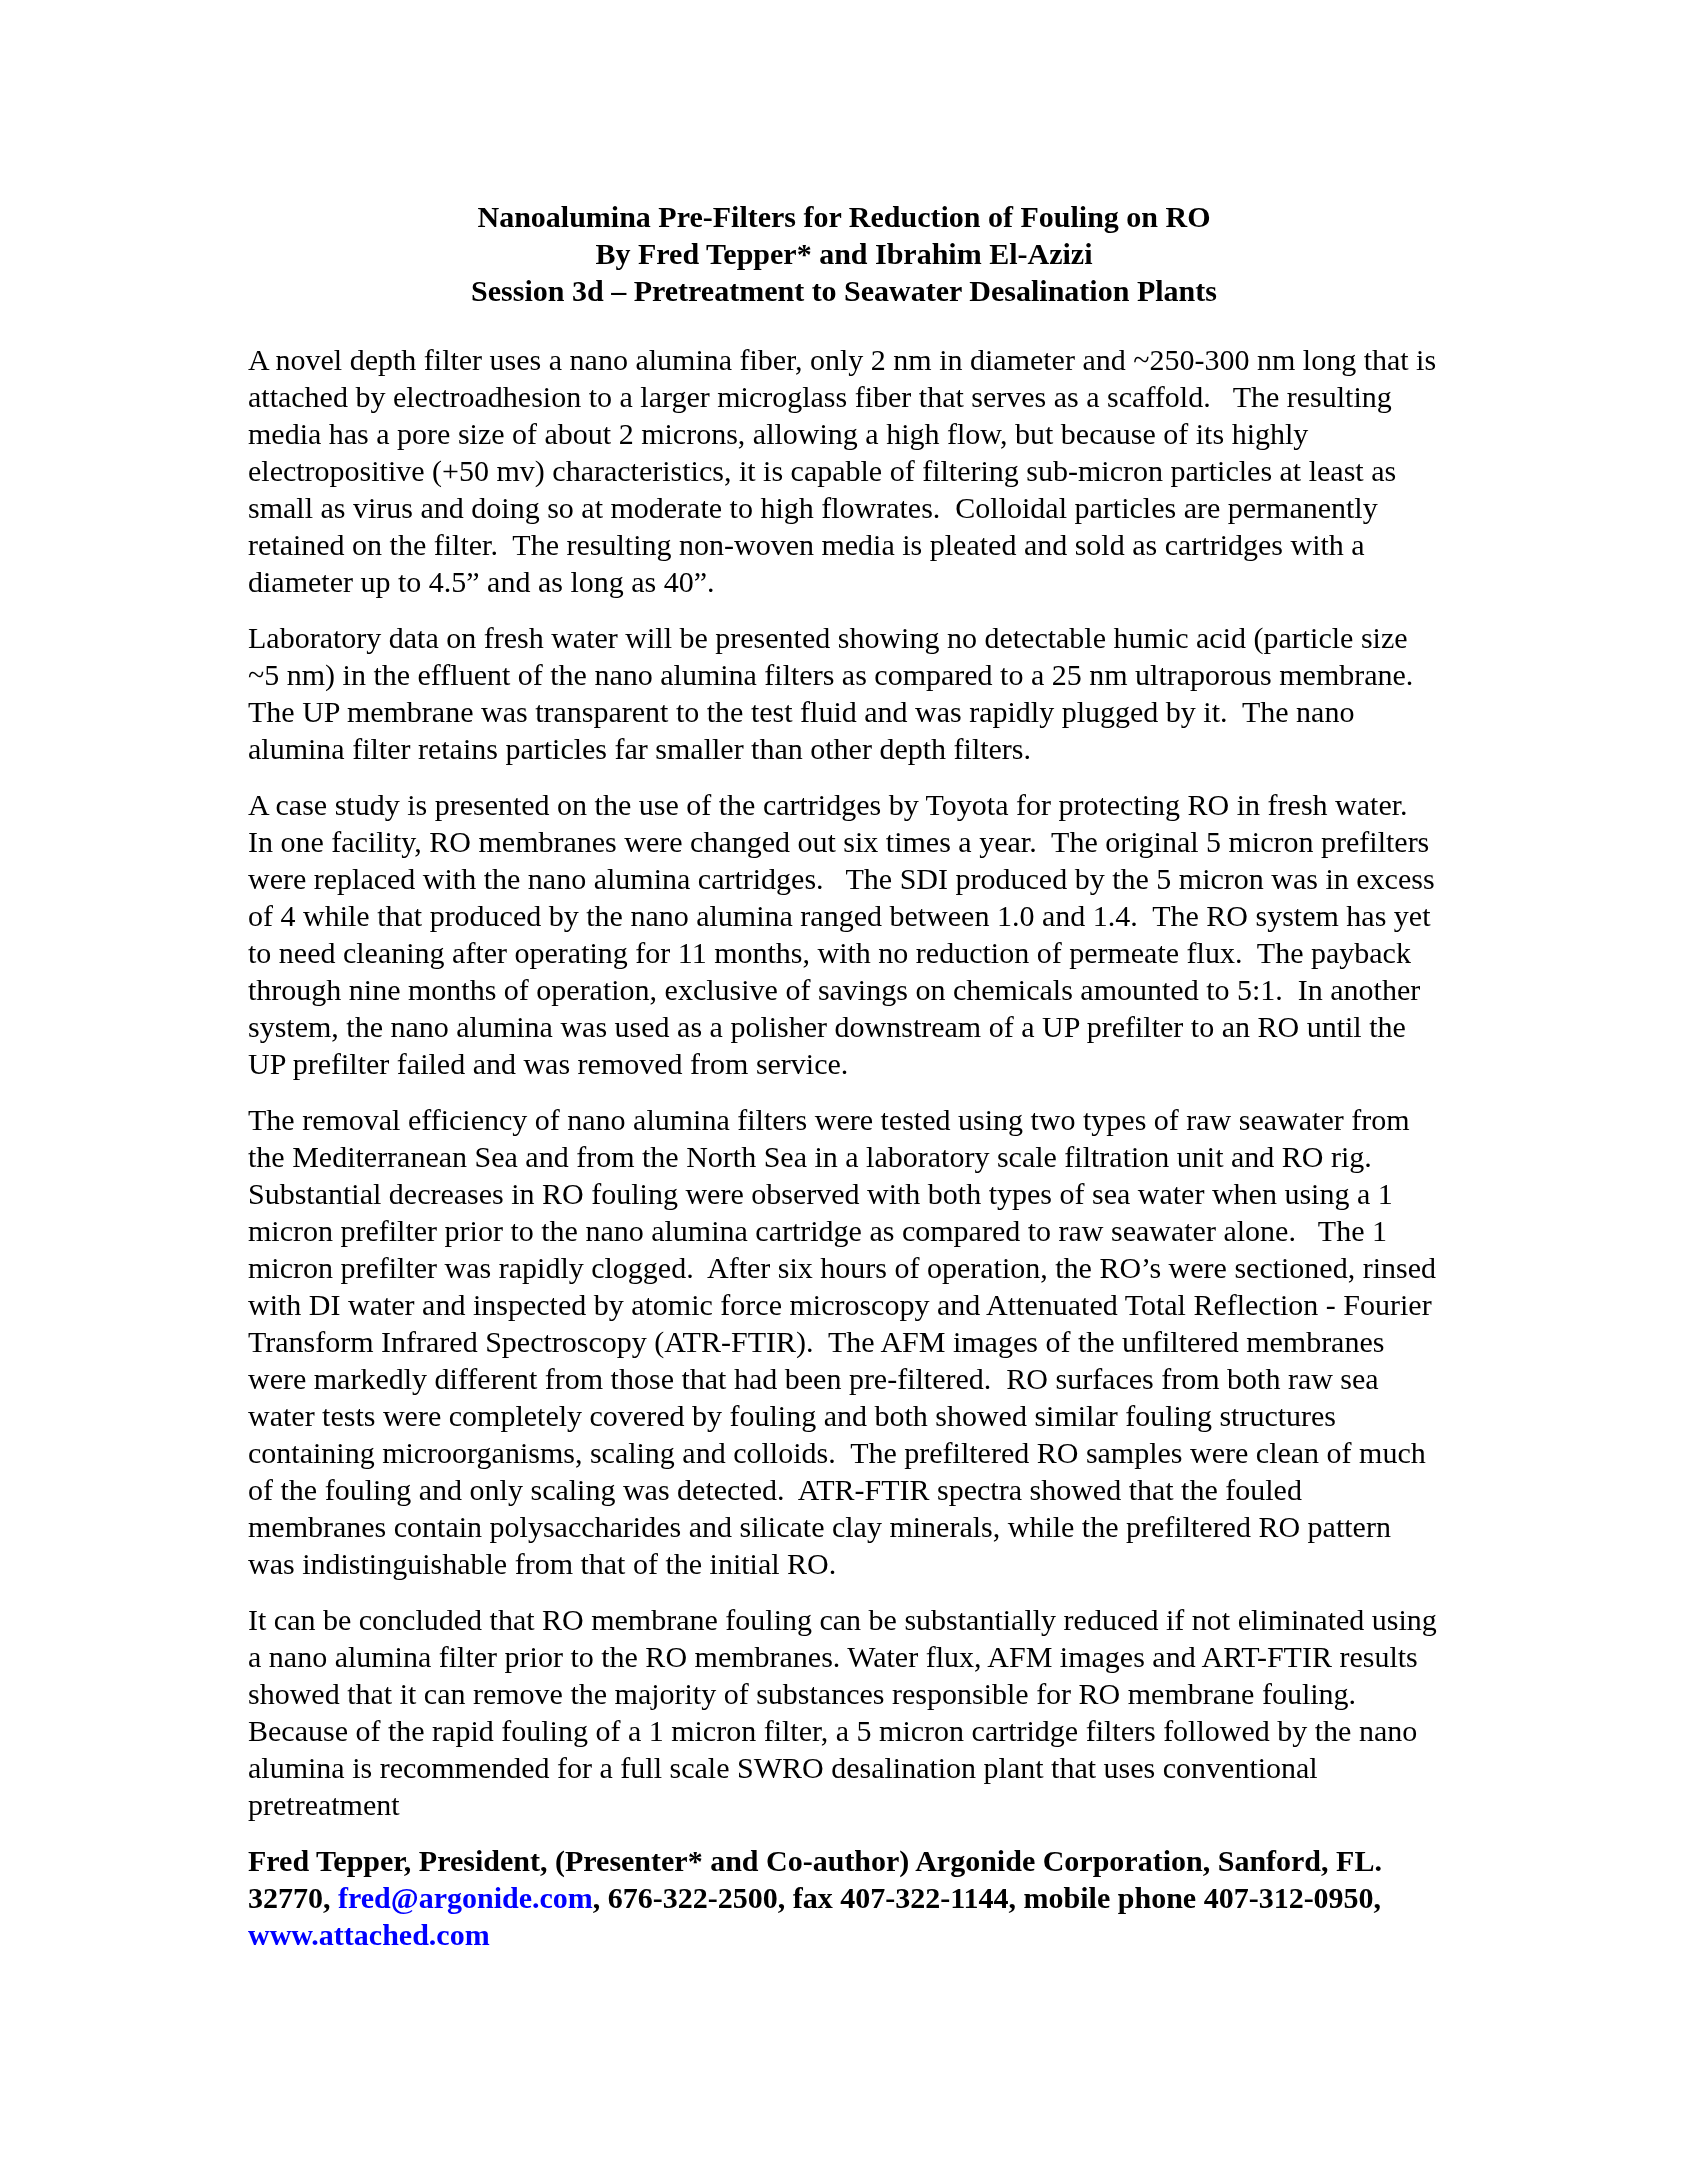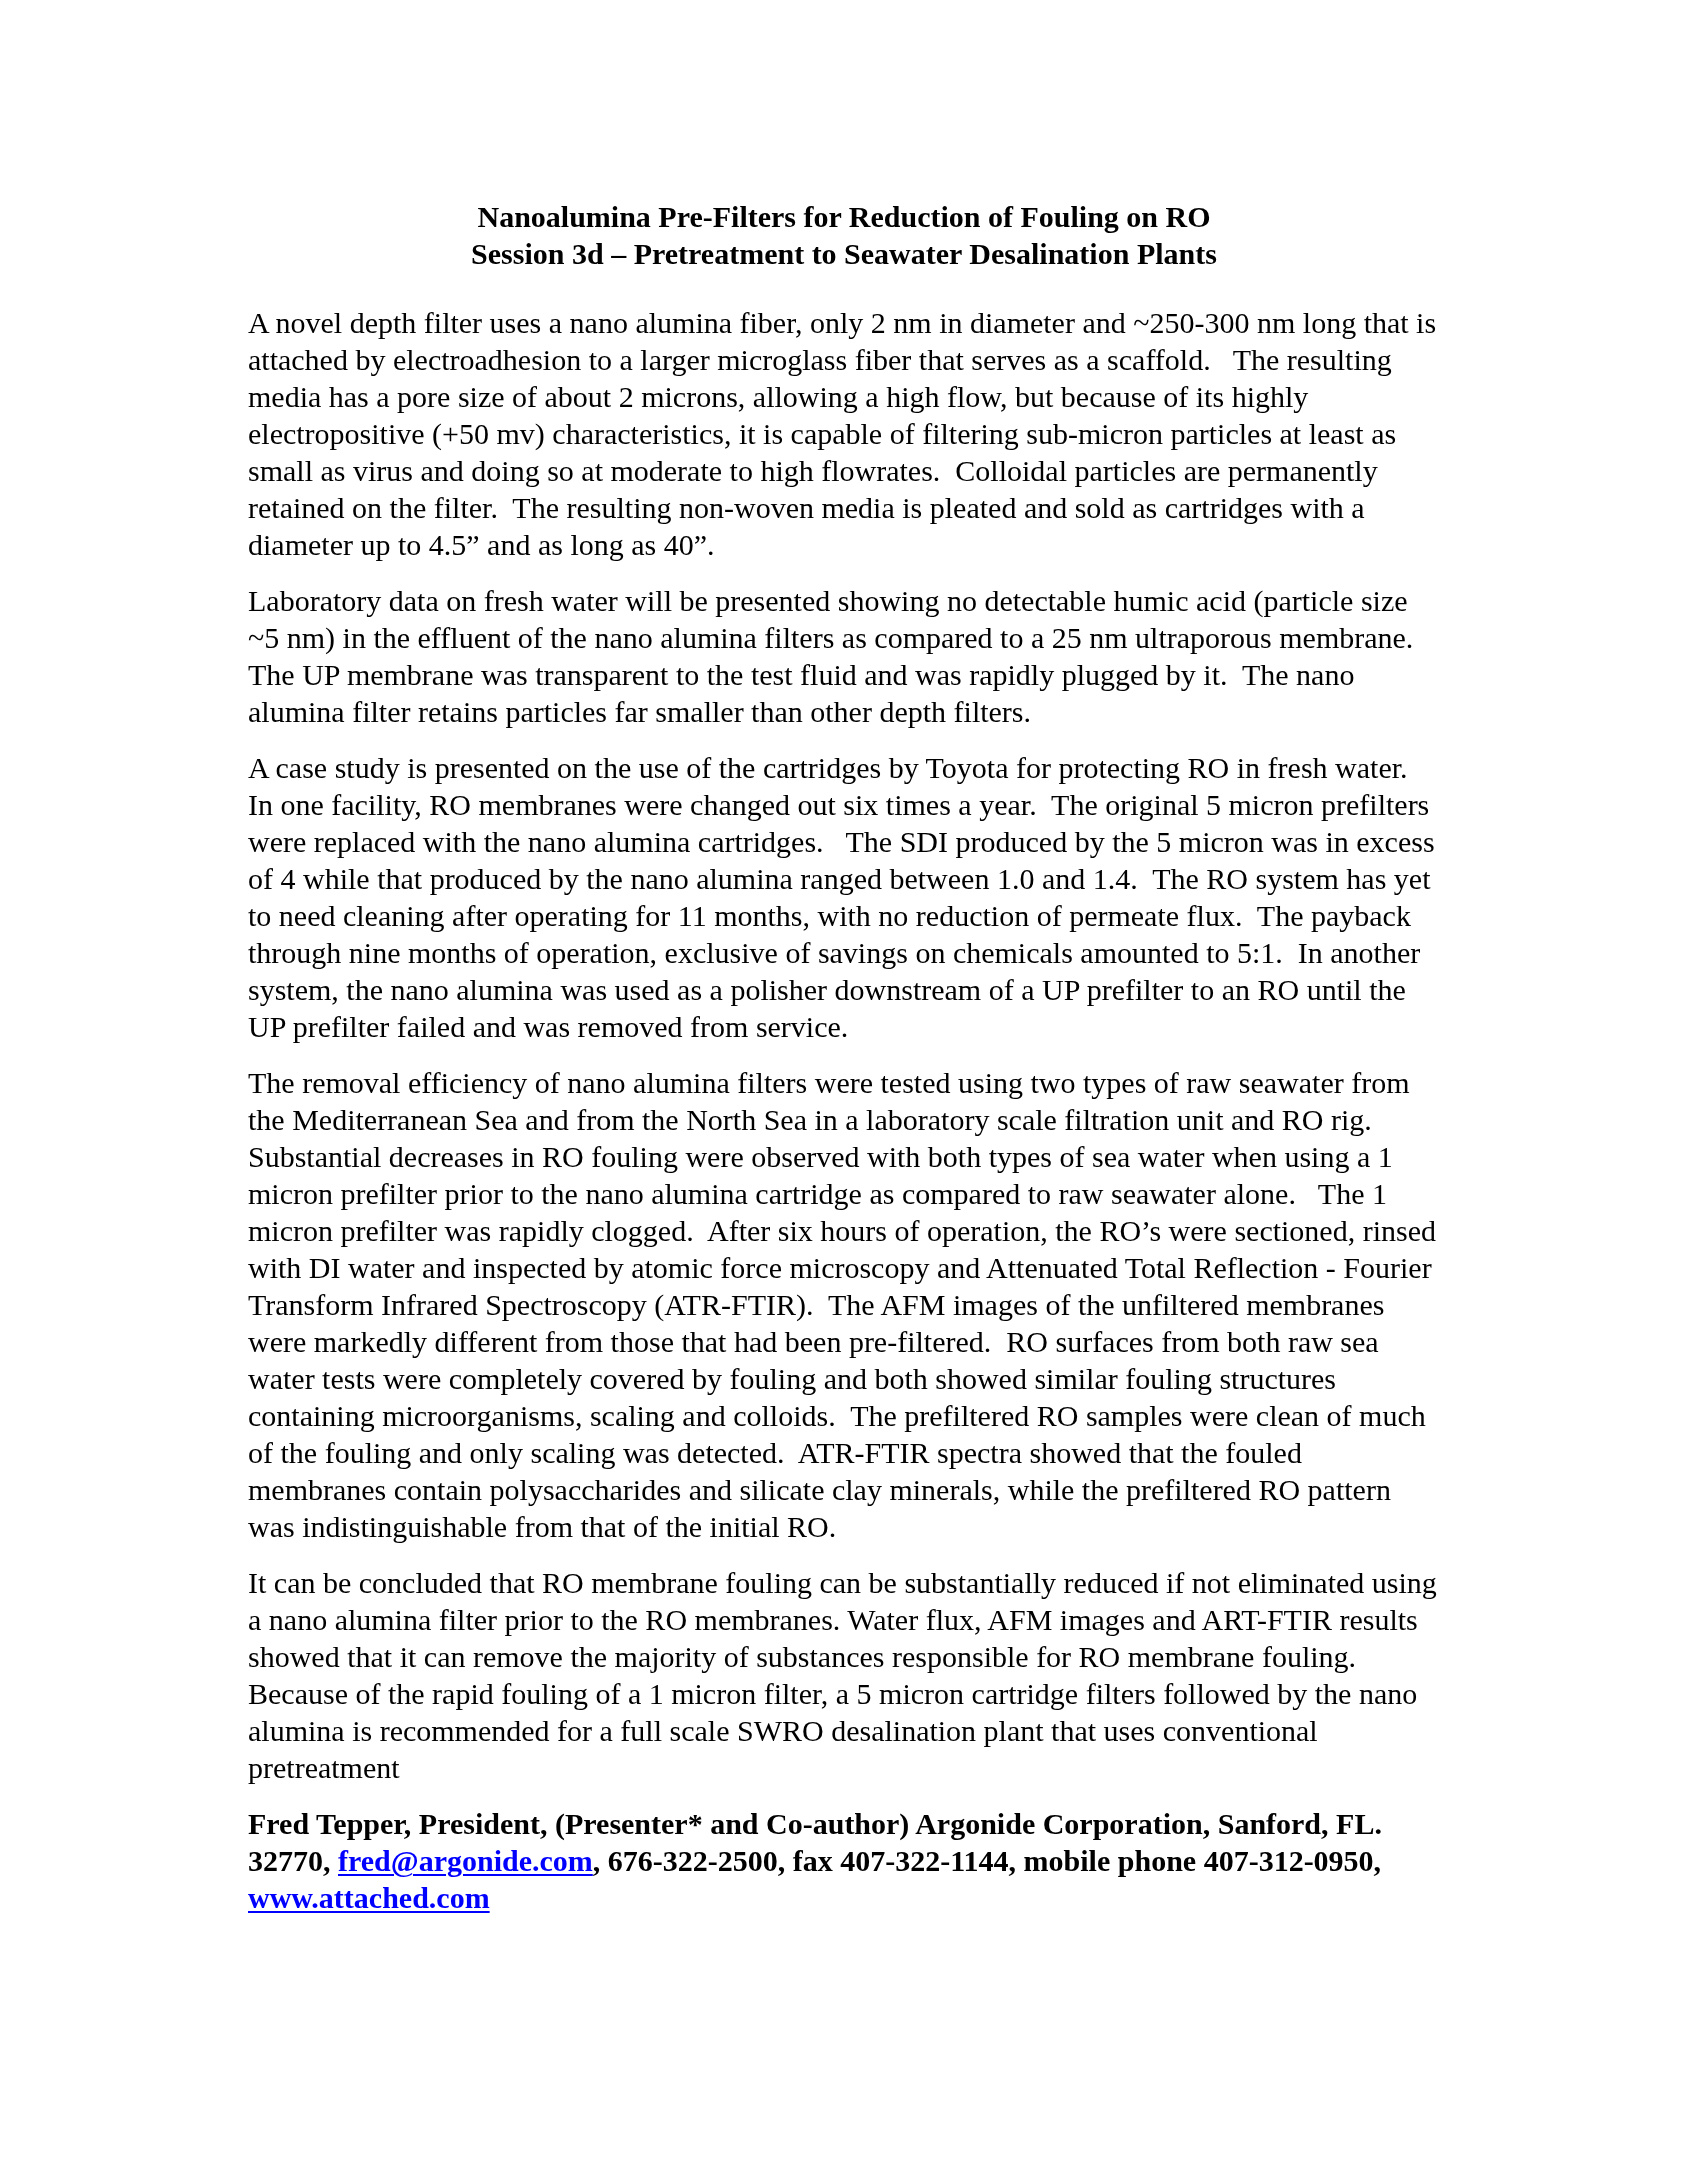--- a/index.html
+++ b/index.html
@@ -29,34 +29,34 @@
   .body-text p {
     margin: 7px 0 19px 0;
     white-space: pre-wrap;
     text-align: left;
   }
   .contact {
     font-weight: 700;
   }
   .link {
     color: var(--link, #0000ff);
-    text-decoration: underline;
     text-decoration-thickness: 2px;
     text-underline-offset: 3px;
     font-weight: 700;
     cursor: pointer;
   }
 </style>
 </head>
 <body>
 
 <div class="page">
 
   <header class="title-block">
     <div class="title-line">Nanoalumina Pre-Filters for Reduction of Fouling on RO</div>
+    <div class="title-line">By Fred Tepper* and Ibrahim El-Azizi</div>
     <div class="title-line">Session 3d – Pretreatment to Seawater Desalination Plants</div>
   </header>
 
   <main class="body-text">
     <p>A novel depth filter uses a nano alumina fiber, only 2 nm in diameter and ~250-300 nm long that is attached by electroadhesion to a larger microglass fiber that serves as a scaffold.   The resulting media has a pore size of about 2 microns, allowing a high flow, but because of its highly electropositive (+50 mv) characteristics, it is capable of filtering sub-micron particles at least as small as virus and doing so at moderate to high flowrates.  Colloidal particles are permanently retained on the filter.  The resulting non-woven media is pleated and sold as cartridges with a diameter up to 4.5” and as long as 40”.</p>
     <p>Laboratory data on fresh water will be presented showing no detectable humic acid (particle size ~5 nm) in the effluent of the nano alumina filters as compared to a 25 nm ultraporous membrane.  The UP membrane was transparent to the test fluid and was rapidly plugged by it.  The nano alumina filter retains particles far smaller than other depth filters.</p>
     <p>A case study is presented on the use of the cartridges by Toyota for protecting RO in fresh water.  In one facility, RO membranes were changed out six times a year.  The original 5 micron prefilters were replaced with the nano alumina cartridges.   The SDI produced by the 5 micron was in excess of 4 while that produced by the nano alumina ranged between 1.0 and 1.4.  The RO system has yet to need cleaning after operating for 11 months, with no reduction of permeate flux.  The payback through nine months of operation, exclusive of savings on chemicals amounted to 5:1.  In another system, the nano alumina was used as a polisher downstream of a UP prefilter to an RO until the UP prefilter failed and was removed from service.</p>
     <p>The removal efficiency of nano alumina filters were tested using two types of raw seawater from the Mediterranean Sea and from the North Sea in a laboratory scale filtration unit and RO rig.  Substantial decreases in RO fouling were observed with both types of sea water when using a 1 micron prefilter prior to the nano alumina cartridge as compared to raw seawater alone.   The 1 micron prefilter was rapidly clogged.  After six hours of operation, the RO’s were sectioned, rinsed with DI water and inspected by atomic force microscopy and Attenuated Total Reflection - Fourier Transform Infrared Spectroscopy (ATR-FTIR).  The AFM images of the unfiltered membranes were markedly different from those that had been pre-filtered.  RO surfaces from both raw sea water tests were completely covered by fouling and both showed similar fouling structures containing microorganisms, scaling and colloids.  The prefiltered RO samples were clean of much of the fouling and only scaling was detected.  ATR-FTIR spectra showed that the fouled membranes contain polysaccharides and silicate clay minerals, while the prefiltered RO pattern was indistinguishable from that of the initial RO.</p>
     <p>It can be concluded that RO membrane fouling can be substantially reduced if not eliminated using a nano alumina filter prior to the RO membranes. Water flux, AFM images and ART-FTIR results showed that it can remove the majority of substances responsible for RO membrane fouling.  Because of the rapid fouling of a 1 micron filter, a 5 micron cartridge filters followed by the nano alumina is recommended for a full scale SWRO desalination plant that uses conventional pretreatment</p>
 

